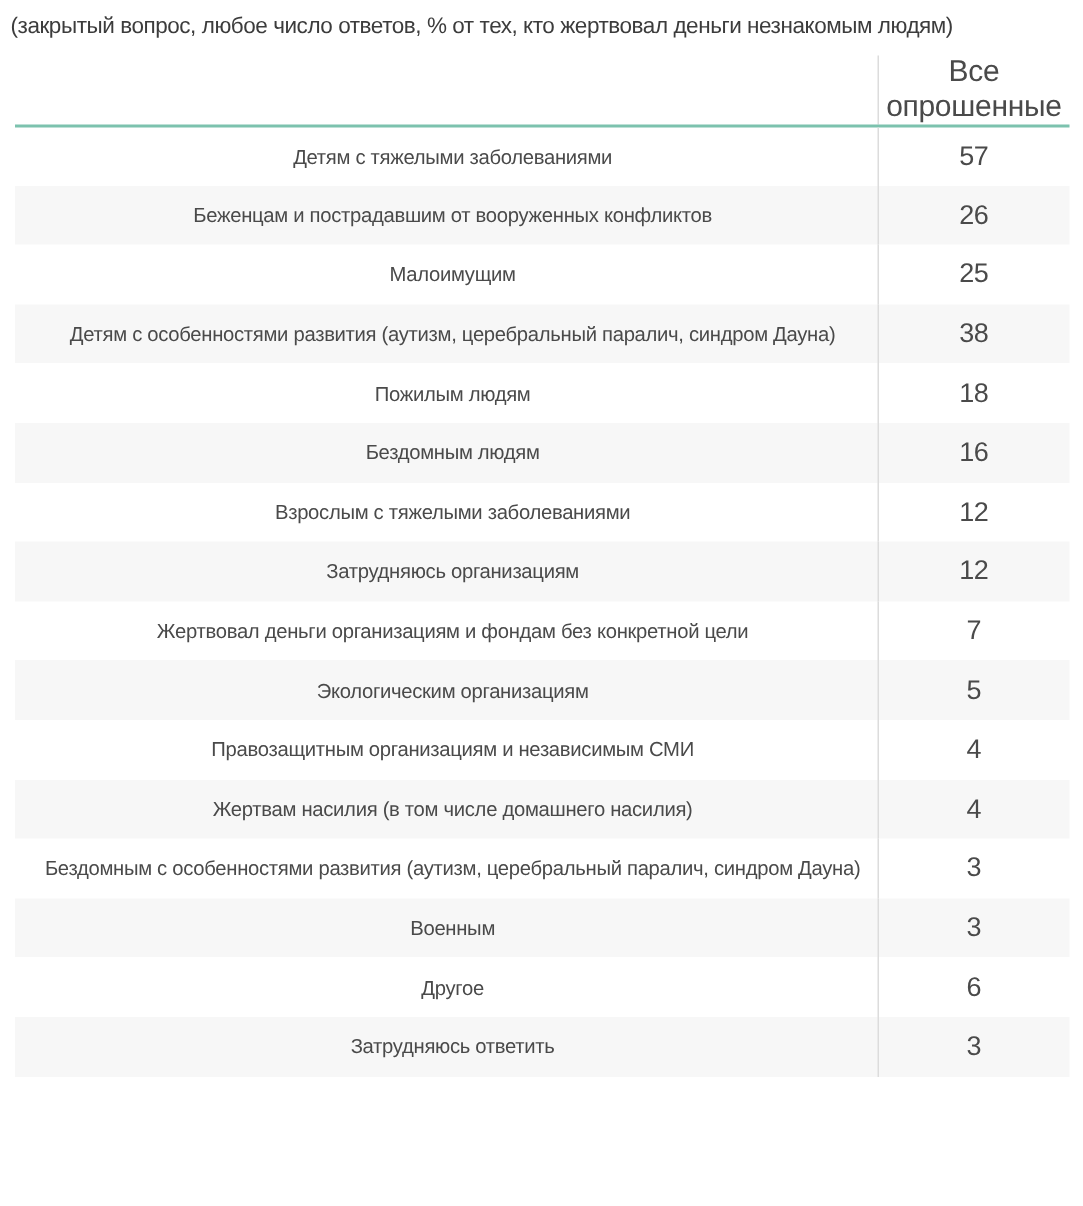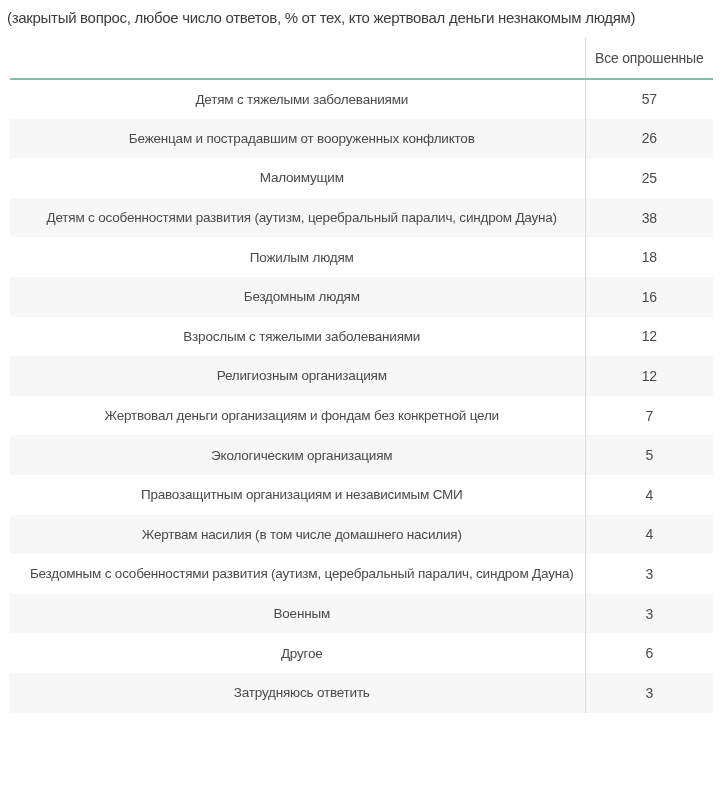--- a/index.html
+++ b/index.html
@@ -29,41 +29,41 @@
     width:703px;
   }
   table.results th, table.results td{
     font-weight:normal;
     padding:0;
     vertical-align:middle;
   }
   thead th{
     height:42px;
     border-bottom:2px solid var(--accent);
-    font-size:14px;
+    font-size:20px;
     color:var(--text);
     letter-spacing:-0.2px;
   }
   th.value-col, td.value-cell{
     width:128px;
     border-left:1px solid var(--divider);
     text-align:center;
   }
   tbody td{
     height:39.6px;
     font-size:13.5px;
     color:var(--text);
     letter-spacing:-0.2px;
   }
   tbody td.label-cell{
     padding-left:9px;
     text-align:center;
   }
   tbody td.value-cell{
-    font-size:14px;
+    font-size:18px;
   }
   tbody tr:nth-child(even){
     background:var(--alt-row);
   }
 </style>
 </head>
 <body>
 
 <div class="page">
   <div class="title">(закрытый вопрос, любое число ответов, % от тех, кто жертвовал деньги незнакомым людям)</div>
@@ -98,21 +98,21 @@
         </tr>
         <tr>
           <td class="label-cell">Бездомным людям</td>
           <td class="value-cell">16</td>
         </tr>
         <tr>
           <td class="label-cell">Взрослым с тяжелыми заболеваниями</td>
           <td class="value-cell">12</td>
         </tr>
         <tr>
-          <td class="label-cell">Религиозным организациям</td>
+          <td class="label-cell">Затрудняюсь организациям</td>
           <td class="value-cell">12</td>
         </tr>
         <tr>
           <td class="label-cell">Жертвовал деньги организациям и фондам без конкретной цели</td>
           <td class="value-cell">7</td>
         </tr>
         <tr>
           <td class="label-cell">Экологическим организациям</td>
           <td class="value-cell">5</td>
         </tr>

